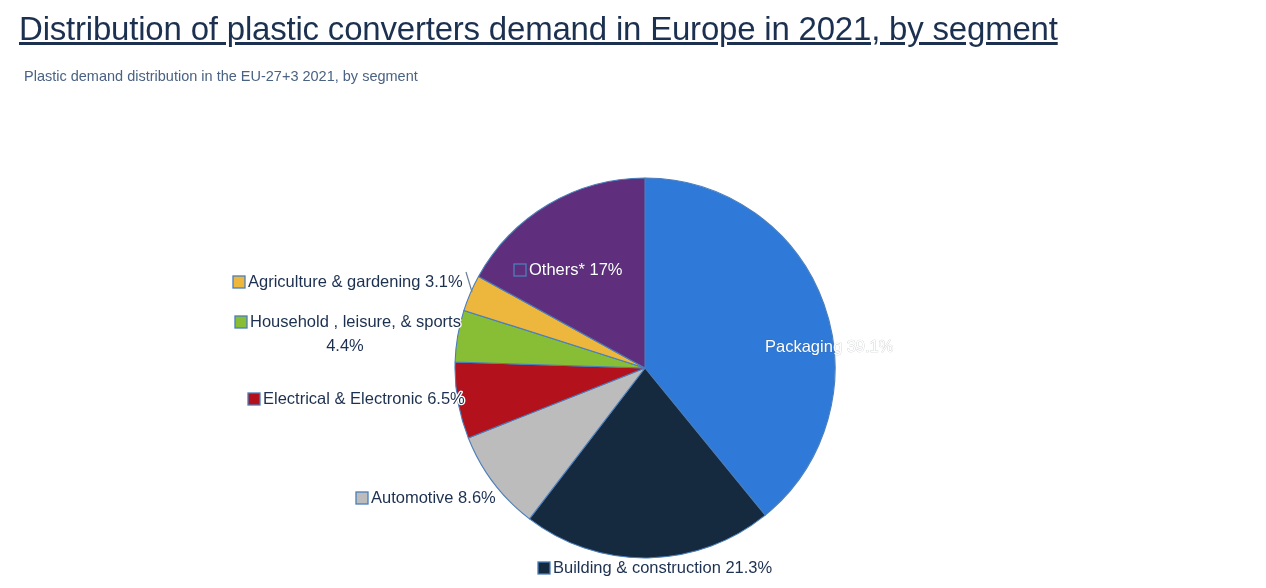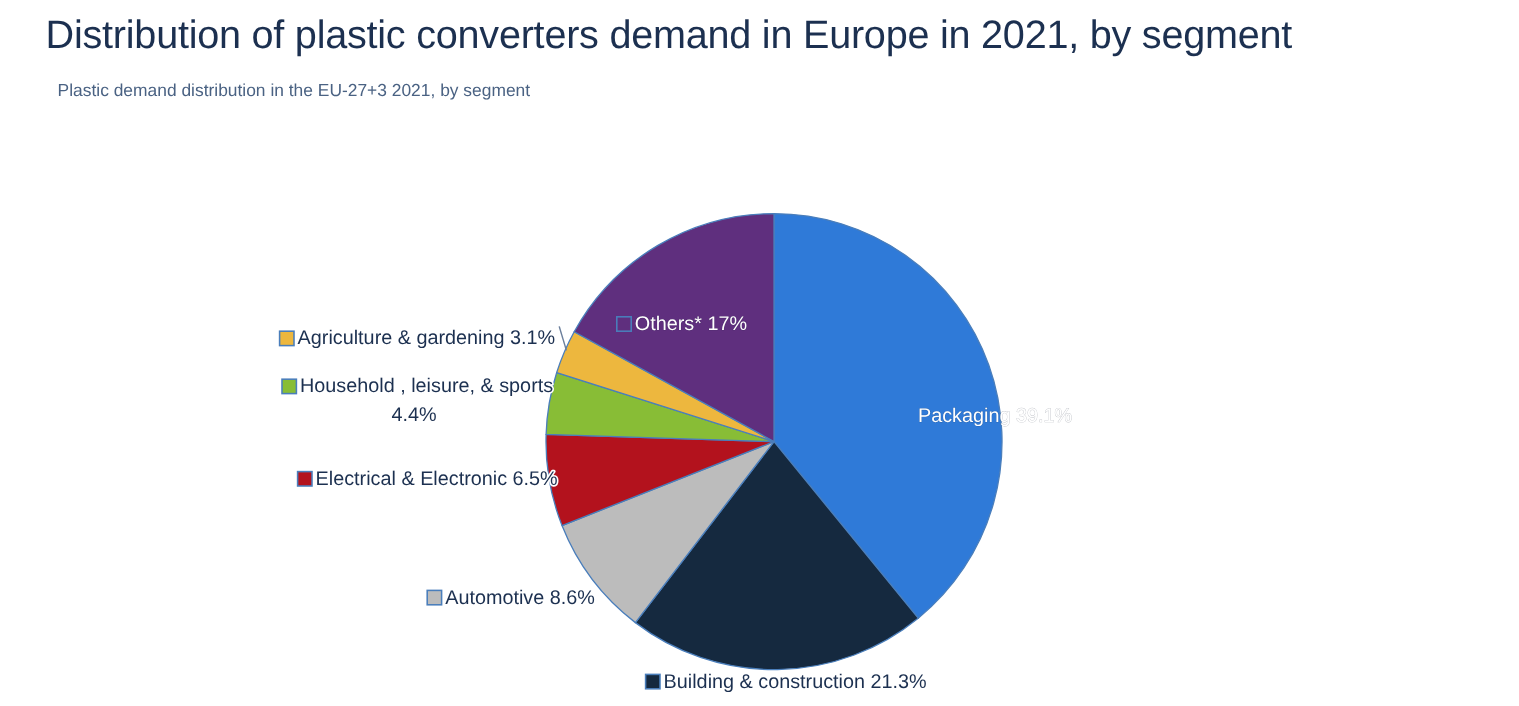--- a/index.html
+++ b/index.html
@@ -9,37 +9,37 @@
   body {
     width: 1266px;
     height: 588px;
     background: #ffffff;
     font-family: "Liberation Sans", sans-serif;
     overflow: hidden;
     position: relative;
   }
   #chart-title {
     position: absolute;
-    left: 38px;
+    left: 19px;
     top: 10px;
     font-size: 33px;
     font-weight: 400;
     color: #1c3050;
     letter-spacing: -0.2px;
     white-space: nowrap;
+    text-decoration: underline;
   }
   #chart-subtitle {
     position: absolute;
     left: 24px;
     top: 68px;
     font-size: 14.5px;
     font-weight: 400;
     color: #4a6283;
     white-space: nowrap;
-    margin-left: 24px;
   }
   #pie-wrap {
     position: absolute;
     left: 0;
     top: 96px;
     width: 1266px;
     height: 492px;
   }
   svg#pie-svg {
     display: block;

